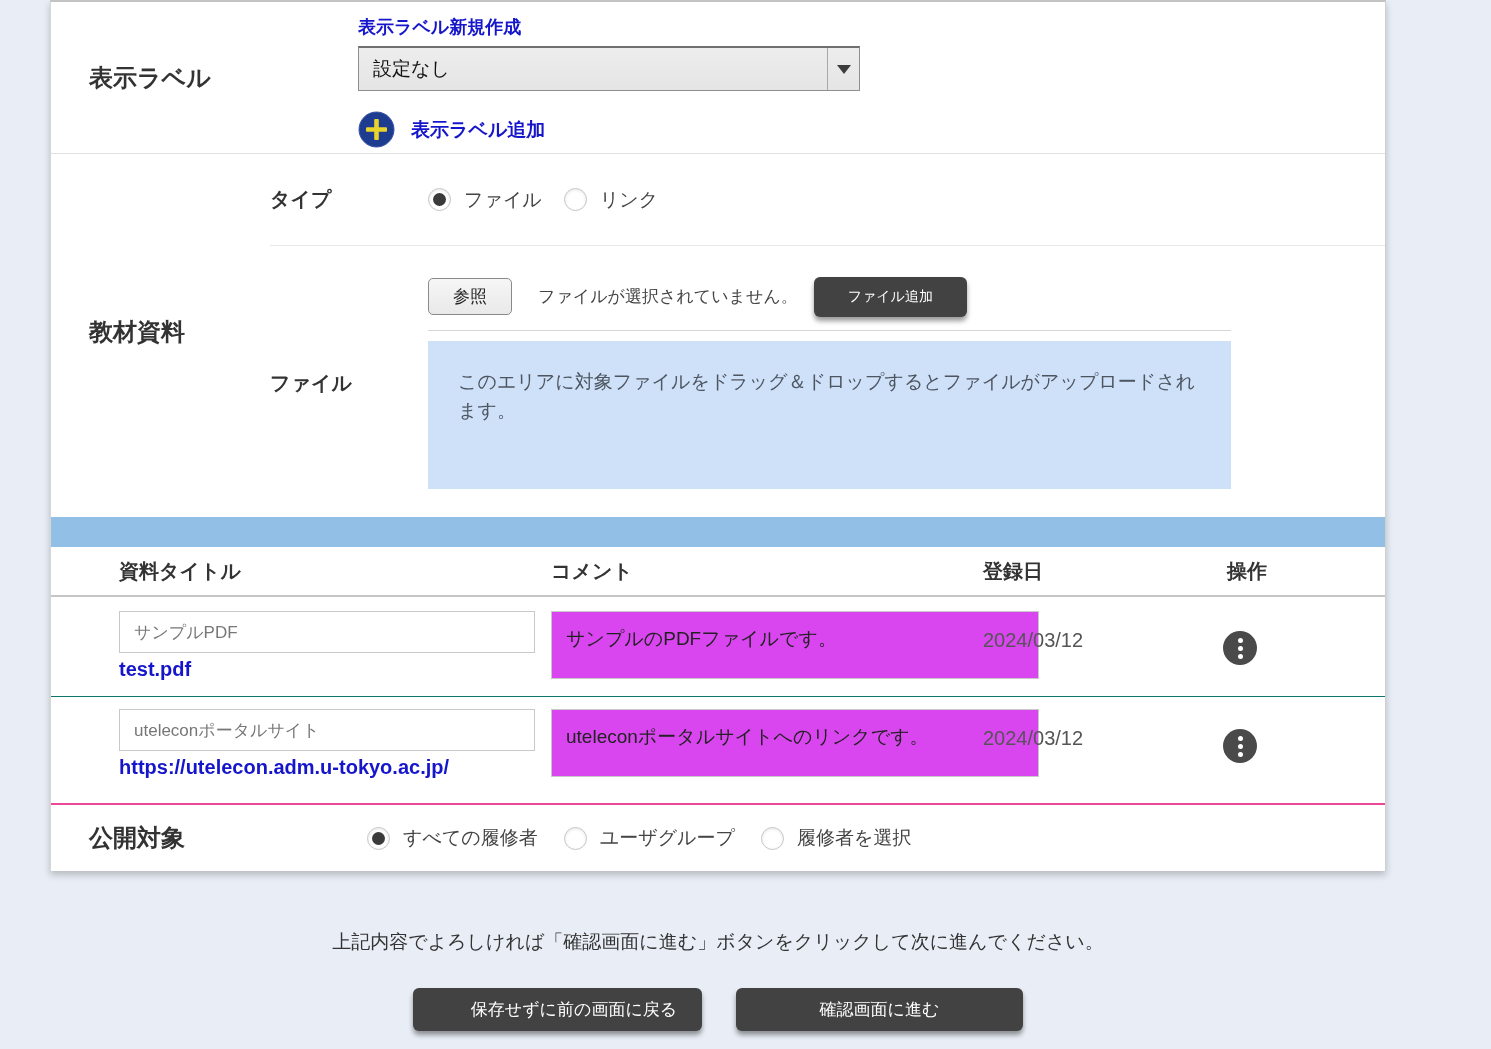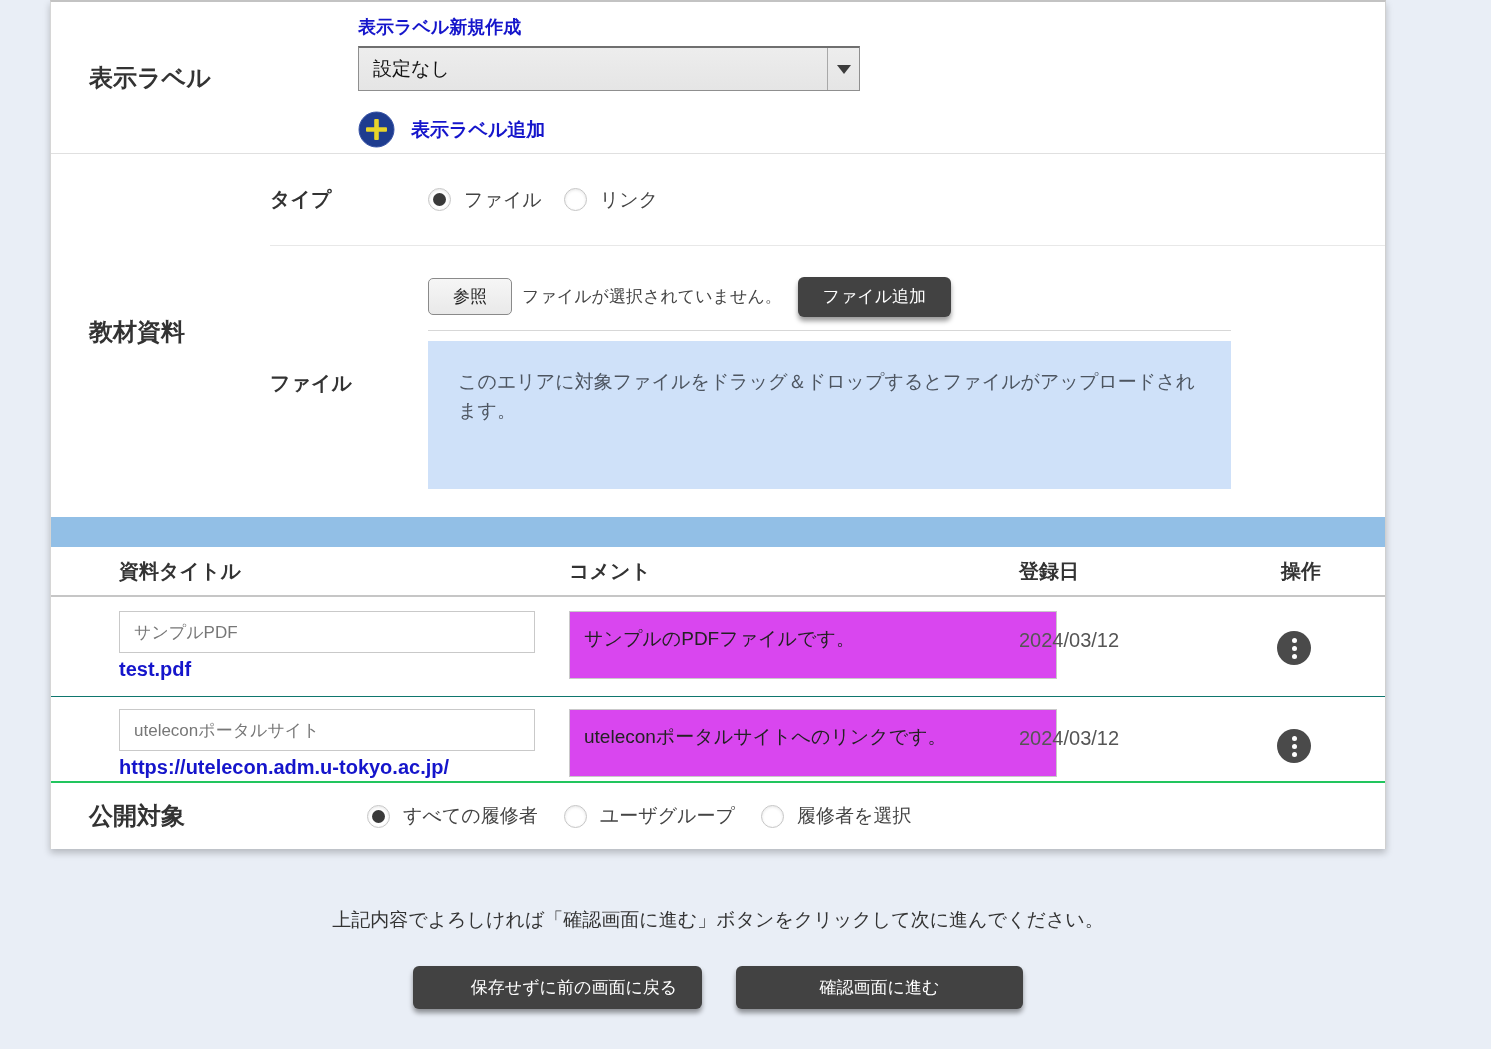--- a/index.html
+++ b/index.html
@@ -58,49 +58,49 @@
   .file-row { display:flex; padding:31px 0 21px; }
   .file-sublbl { padding-top:93px; }
   .file-content { width:803px; }
   .browse-row { display:flex; align-items:center; height:39px; }
   .browse-btn {
     height:37px; padding:0 24px; font-size:17px; color:#222;
     background:linear-gradient(#f6f6f6,#e9e9e9);
     border:1px solid #8a8a8a; border-radius:5px; cursor:pointer;
     font-family:inherit;
   }
-  .nofile-txt { margin-left:10px; font-size:17px; color:#444; }
+  .nofile-txt { margin-left:26px; font-size:17px; color:#444; }
   .dark-btn {
     background:#424242; color:#fff; border:none; border-radius:6px;
-    font-size:17px; font-family:inherit; cursor:pointer;
+    font-size:14px; font-family:inherit; cursor:pointer;
     box-shadow:0 4px 5px rgba(0,0,0,0.40);
   }
   .addfile-btn { height:40px; width:153px; margin-left:16px; }
   .browse-sep { border:none; border-top:1px solid #d7d7d7; margin:14px 0 10px; }
   .dropzone {
     width:803px; height:148px;
     background:#cfe1f9;
     padding:26px 30px 0 30px;
     font-size:19px; color:#4d5560; line-height:1.55;
   }
   
   .blue-bar { height:30px; margin-top:7px; background:#92bfe6; }
   
   .tbl-grid {
     display:grid;
     grid-template-columns:416px 416px 210px 1fr;
-    column-gap:34px;
+    column-gap:16px;
     padding-left:68px; padding-right:30px;
   }
   .tbl-head { height:50px; align-items:center; border-bottom:2px solid #c6c6c6; }
   .tbl-head .th { font-size:20px; font-weight:bold; color:#333; }
   .th-op { padding-left:18px; }
   .tbl-row { padding-top:14px; padding-bottom:13px; }
   .tbl-row.first { border-bottom:1px solid #0f766e; }
-  .tbl-row.last { border-bottom:2px solid #22c55e; padding-top:12px; padding-bottom:0; }
+  .tbl-row.last { border-bottom:2px solid #ec4899; padding-top:12px; padding-bottom:22px; }
   .title-input {
     width:416px; height:42px; border:1px solid #c9c9c9; background:#fff;
     font-size:17px; color:#777; padding:0 14px; font-family:inherit;
   }
   .file-link { display:inline-block; margin-top:5px; font-size:20px; }
   .comment-box {
     width:488px; height:68px; border:1px solid #c9c9c9; background:#d946ef;
     font-size:19px; color:#222; padding:14px 14px; font-family:inherit;
     resize:none; overflow:hidden;
   }

